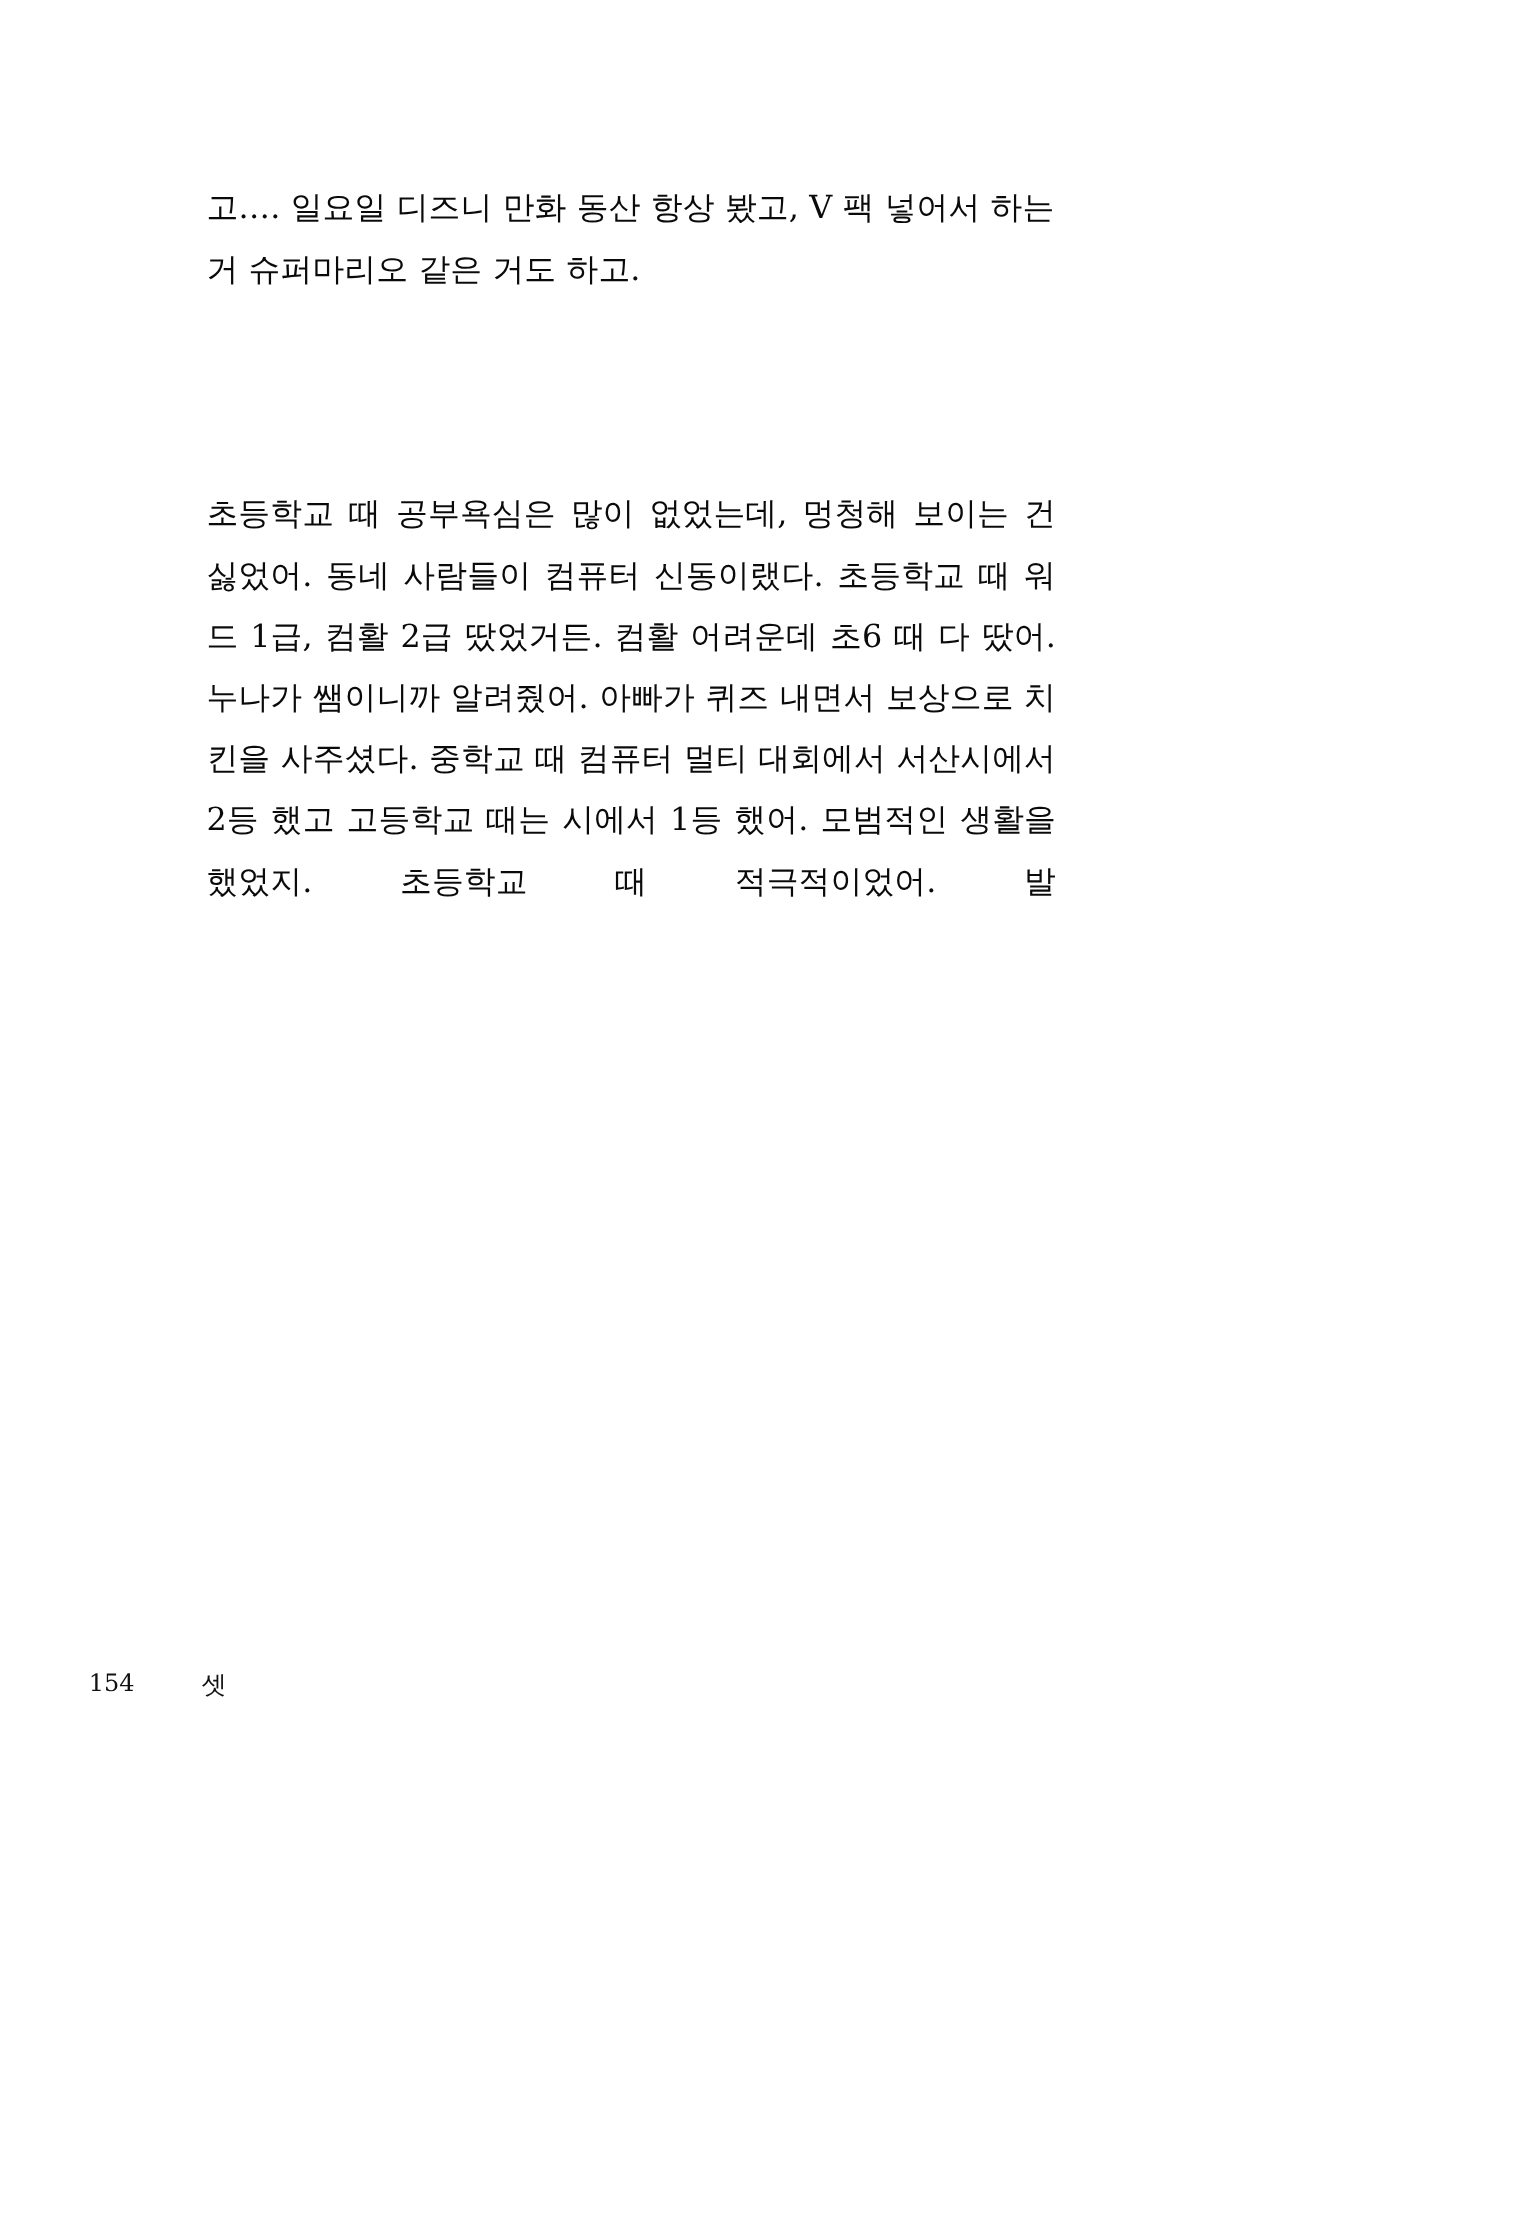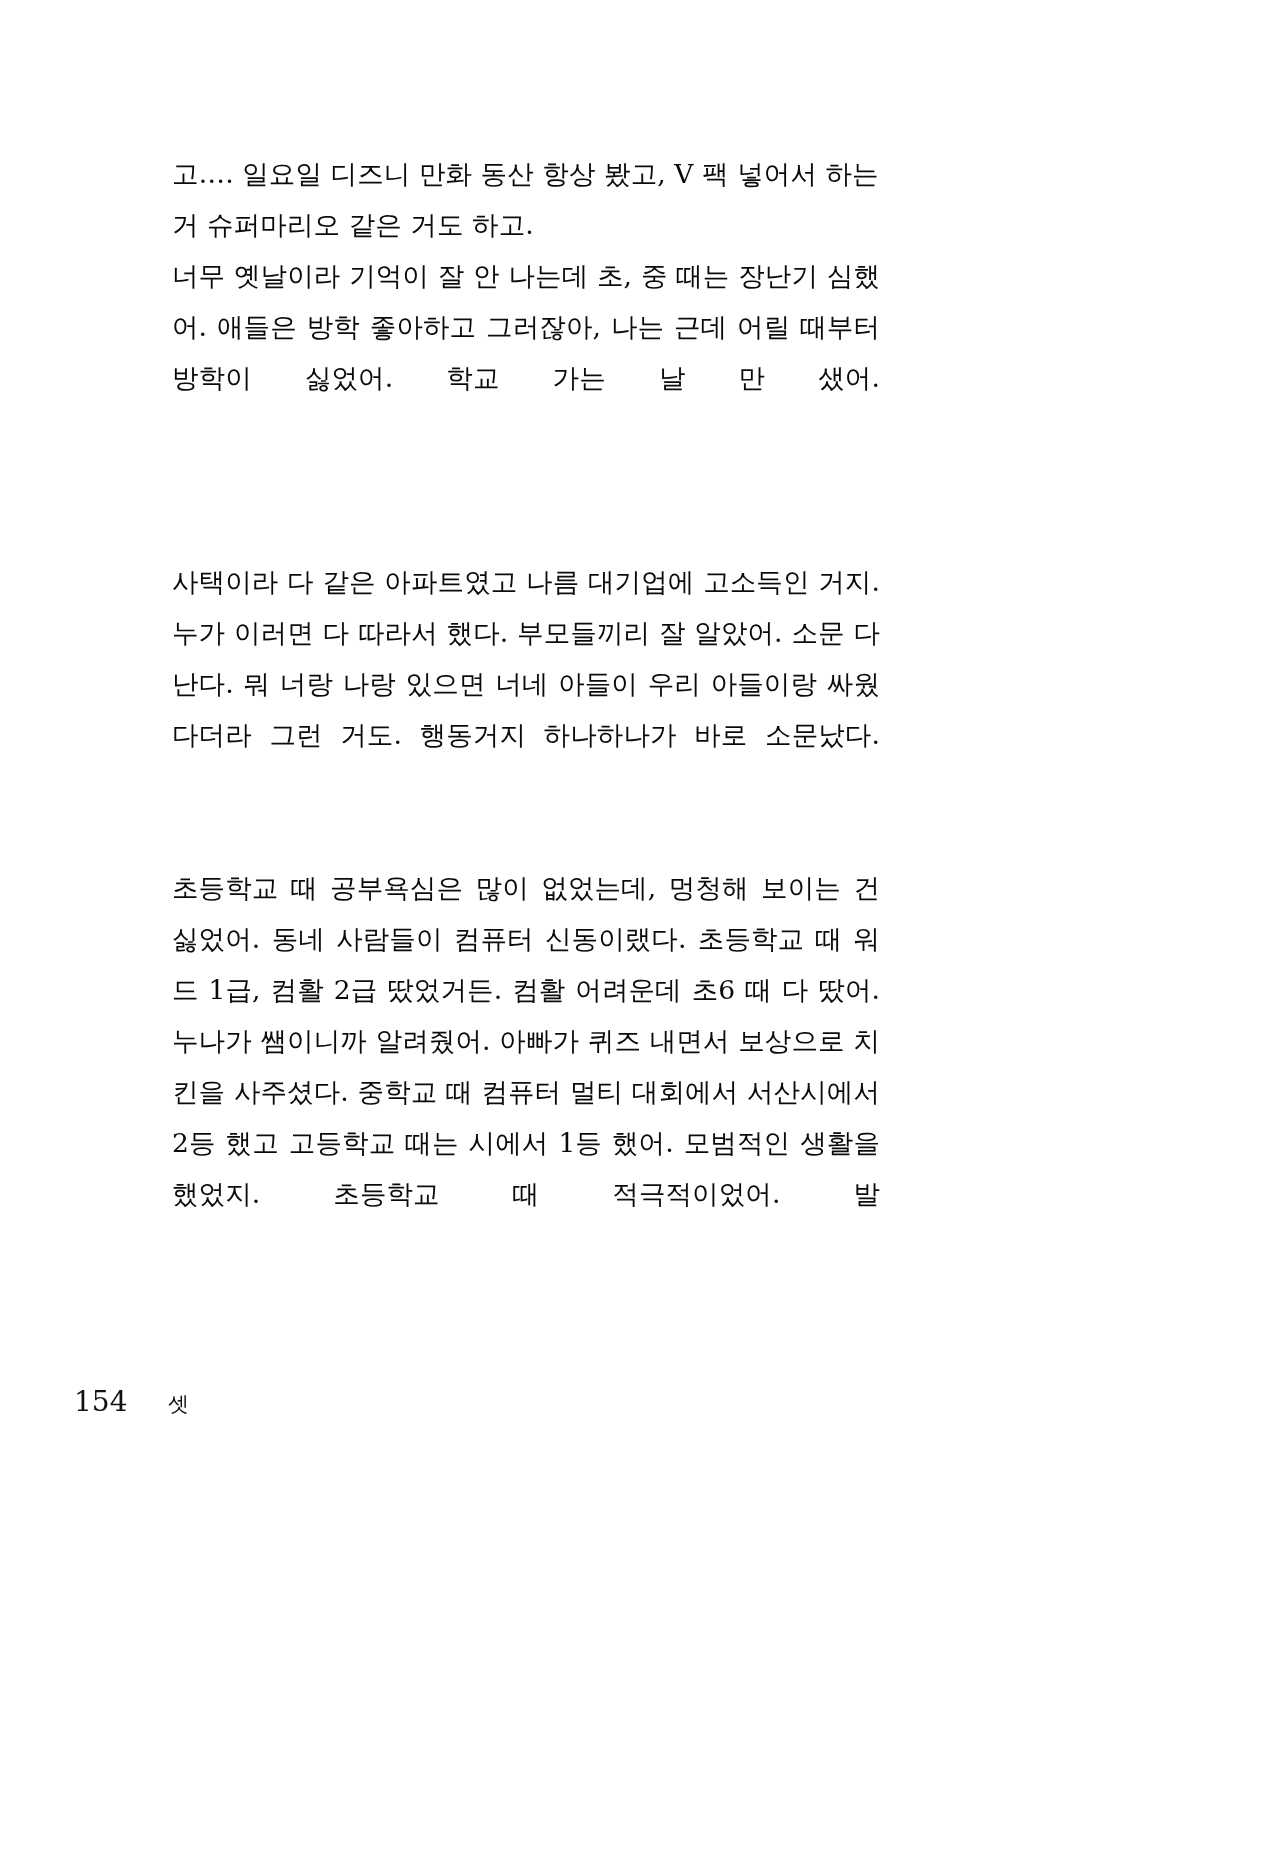--- a/index.html
+++ b/index.html
@@ -55,21 +55,21 @@
     position: absolute;
     left: 0;
     top: 1386px;
     width: 1280px;
     height: 40px;
   }
   .folio {
     position: absolute;
     left: 74px;
     top: 0;
-    font-size: 28px;
+    font-size: 20px;
     line-height: 32px;
     color: #111111;
     font-family: "DejaVu Serif", "Liberation Serif", serif;
   }
   .running-head {
     position: absolute;
     left: 168px;
     top: 2px;
     font-size: 21px;
     line-height: 32px;
@@ -79,29 +79,27 @@
 </style>
 </head>
 <body>
 
 <div class="page">
 
   <div class="text-column">
 
     <p class="para no-justify">고…. 일요일 디즈니 만화 동산 항상 봤고, V 팩 넣어서 하는 거 슈퍼마리오 같은 거도 하고.</p>
 
-    <p class="para">너무 옛날이라 기억이 잘 안 나는데 초, 중 때는 장난기 심했어. 애들은 방학 좋아하고 그러잖아, 나는 근데 어릴 때부터 방학이 싫었어. 학교 가는 날 만 샜어.</p>
 
     <div class="spacer"></div>
 
 
 
     <div class="spacer"></div>
 
-    <p class="para">사택이라 다 같은 아파트였고 나름 대기업에 고소득인 거지. 누가 이러면 다 따라서 했다. 부모들끼리 잘 알았어. 소문 다 난다. 뭐 너랑 나랑 있으면 너네 아들이 우리 아들이랑 싸웠다더라 그런 거도. 행동거지 하나하나가 바로 소문났다.</p>
 
     <div class="spacer"></div>
 
     <p class="para">초등학교 때 공부욕심은 많이 없었는데, 멍청해 보이는 건 싫었어. 동네 사람들이 컴퓨터 신동이랬다. 초등학교 때 워드 1급, 컴활 2급 땄었거든. 컴활 어려운데 초6 때 다 땄어. 누나가 쌤이니까 알려줬어. 아빠가 퀴즈 내면서 보상으로 치킨을 사주셨다. 중학교 때 컴퓨터 멀티 대회에서 서산시에서 2등 했고 고등학교 때는 시에서 1등 했어. 모범적인 생활을 했었지. 초등학교 때 적극적이었어. 발</p>
 
   </div>
 
   <div class="footer">
     <span class="folio">154</span>
     <span class="running-head">셋</span>

